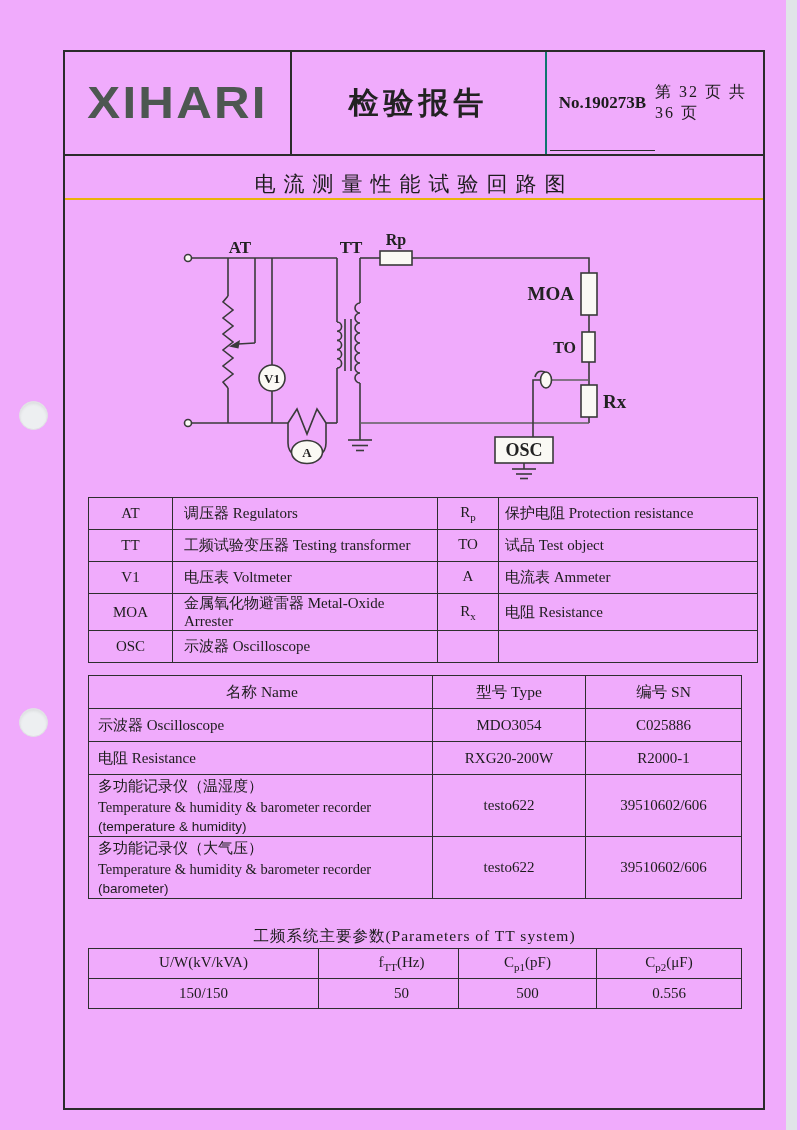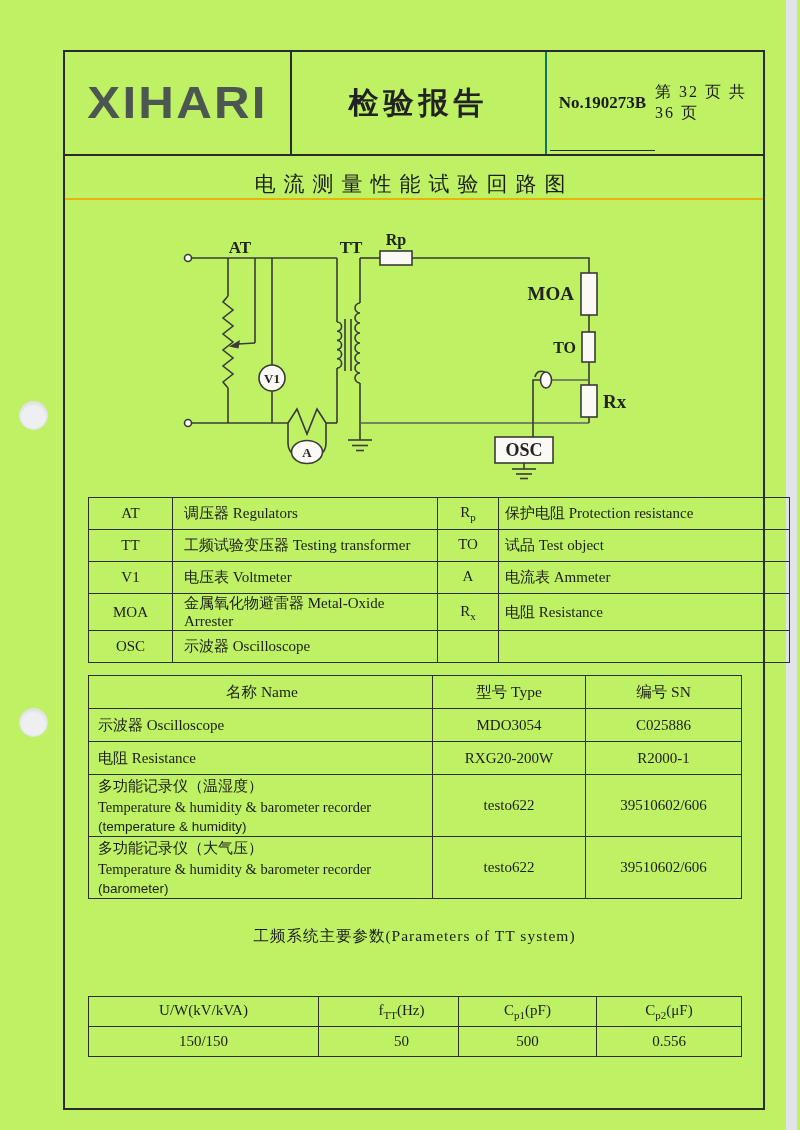--- a/index.html
+++ b/index.html
@@ -4,21 +4,21 @@
 <style>
   html,body{margin:0;padding:0;}
   body{
     width:800px;height:1130px;
     background:#f6f6f2;
     font-family:"Liberation Serif","DejaVu Serif",serif;
     color:#1c1c1c;
     position:relative;
     overflow:hidden;
   }
-  .page{position:absolute;left:0;top:0;width:800px;height:1130px;background:#bef264;}
+  .page{position:absolute;left:0;top:0;width:800px;height:1130px;background:#f0abfc;}
   .edge-band{position:absolute;top:0;right:3px;width:11px;height:1130px;background:#e0e4e8;}
   .punch-hole{position:absolute;width:27px;height:27px;border-radius:50%;
     background:#edeff1;border:1px solid #e0e2e4;box-shadow:inset 0 2px 3px rgba(0,0,0,.07);}
   .hole1{left:19px;top:401px;}
   .hole2{left:19px;top:708px;}
 
   .frame{position:absolute;left:63px;top:50px;width:702px;height:1060px;
     border:2px solid #2b2b2b;box-sizing:border-box;}
 
   
@@ -43,37 +43,37 @@
   .circuit text{font-family:"Liberation Serif","DejaVu Serif",serif;fill:#222;}
 
   
   table{border-collapse:collapse;table-layout:fixed;background:transparent;}
   td{border:1.5px solid #2e2e2e;font-size:15px;box-sizing:border-box;padding:0 6px;}
   .legend{position:absolute;left:88px;top:497px;width:653px;}
   .legend td{height:32px;}
   .legend .c-abbr{width:84px;text-align:center;}
   .legend .c-desc{width:265px;text-align:left;padding-left:11px;}
   .legend .c-abbr2{width:61px;text-align:center;}
-  .legend .c-desc2{width:291px;text-align:left;}
+  .legend .c-desc2{width:259px;text-align:left;}
   sub{font-size:11px;}
 
   .equipment{position:absolute;left:88px;top:675px;width:653px;}
   .equipment td{height:33px;}
   .equipment .c-name{width:344px;text-align:left;padding-left:9px;}
   .equipment .c-type{width:153px;text-align:center;}
   .equipment .c-sn{width:156px;text-align:center;}
   .equipment .head td{text-align:center;font-size:15.5px;}
   .equipment tr.tall td{height:62px;}
   .name-cn{font-size:15px;line-height:21px;}
   .name-en{font-size:14.5px;line-height:20px;}
   .name-en2{font-family:"Liberation Sans","DejaVu Sans",sans-serif;font-size:13.5px;line-height:19px;}
 
   .params-title{position:absolute;left:88px;top:926px;width:653px;text-align:center;
     font-size:15.5px;letter-spacing:1px;}
-  .params{position:absolute;left:88px;top:948px;width:653px;margin-top:48px;}
+  .params{position:absolute;left:88px;top:948px;width:653px;}
   .params td{text-align:center;height:30px;}
   .params .c1{width:230px;} .params .c2{width:140px;padding-left:32px;} .params .c3{width:138px;} .params .c4{width:145px;}
 </style>
 </head>
 <body>
 
 <div class="page">
   <div class="edge-band"></div>
   <div class="punch-hole hole1"></div>
   <div class="punch-hole hole2"></div>

